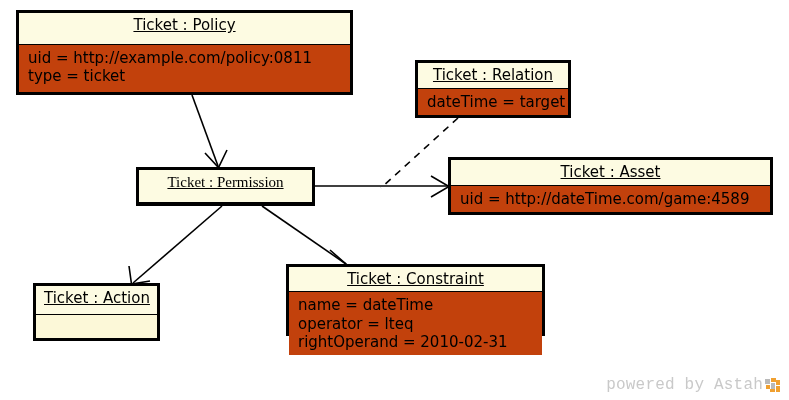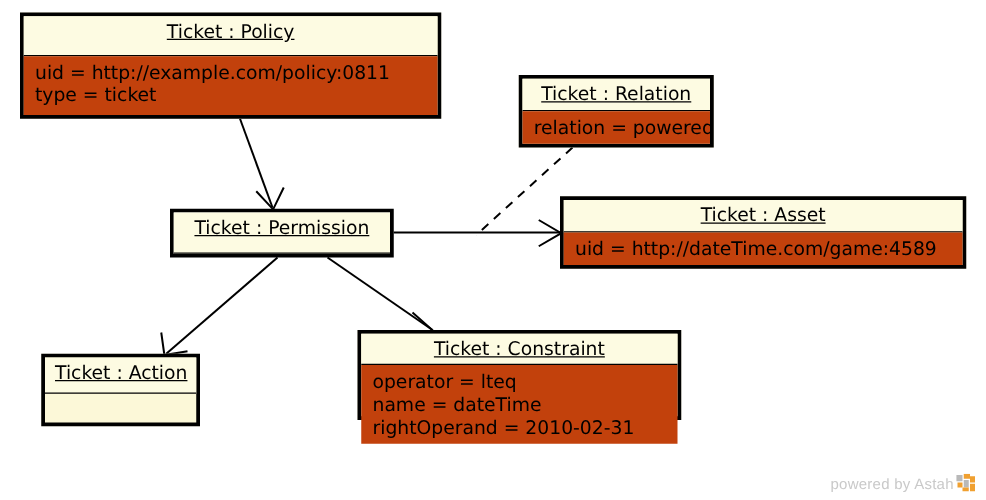--- a/index.html
+++ b/index.html
@@ -66,23 +66,23 @@
   
   #watermark {
     position: absolute;
     right: 8px;
     bottom: 6px;
     display: flex;
     align-items: center;
     gap: 2px;
   }
   #watermark .wm-text {
-    font-size: 12px;
+    font-size: 16px;
     color: #c9c9c9;
-    font-family: Liberation Sans, sans-serif;
+    font-family: Liberation Mono, monospace;
     letter-spacing: 0.2px;
   }
   #watermark .wm-logo {
     display: block;
   }
 </style>
 </head>
 <body>
 
 <div id="canvas">
@@ -122,26 +122,26 @@
       <span class="attr-line">uid = http://example.com/policy:0811</span>
       <span class="attr-line">type = ticket</span>
     </div>
   </div>
 
   <div class="obj-box" style="left:395px; top:60px; width:156px; height:58px;margin-left:20px;">
     <div class="obj-title" style="height:29px;">
       <span>Ticket : Relation</span>
     </div>
     <div class="obj-attrs">
-      <span class="attr-line">relation = powered</span>
+      <span class="attr-line">dateTime = target</span>
     </div>
   </div>
 
   <div class="obj-box" style="left:136px; top:167px; width:179px; height:39px;">
-    <div class="obj-title" style="height:37px;">
+    <div class="obj-title" style="height:37px;font-family:Liberation Serif, serif;">
       <span>Ticket : Permission</span>
     </div>
     <div class="obj-attrs empty"></div>
   </div>
 
   <div class="obj-box" style="left:448px; top:157px; width:325px; height:58px;">
     <div class="obj-title" style="height:29px;">
       <span>Ticket : Asset</span>
     </div>
     <div class="obj-attrs">
@@ -153,22 +153,22 @@
     <div class="obj-title" style="height:29px;">
       <span>Ticket : Action</span>
     </div>
   </div>
 
   <div class="obj-box" style="left:286px; top:264px; width:259px; height:72px;">
     <div class="obj-title" style="height:30px;">
       <span>Ticket : Constraint</span>
     </div>
     <div class="obj-attrs">
+      <span class="attr-line">name = dateTime</span>
       <span class="attr-line">operator = lteq</span>
-      <span class="attr-line">name = dateTime</span>
       <span class="attr-line">rightOperand = 2010-02-31</span>
     </div>
   </div>
 
   <div id="watermark">
     <span class="wm-text">powered by Astah</span>
     <svg class="wm-logo" width="16" height="15" viewBox="0 0 16 15">
       <rect x="0" y="1" width="5" height="5" fill="#b9b9b9"></rect>
       <rect x="6" y="0" width="5" height="4" fill="#f0a030"></rect>
       <rect x="11" y="2" width="4" height="5" fill="#f0a030"></rect>

